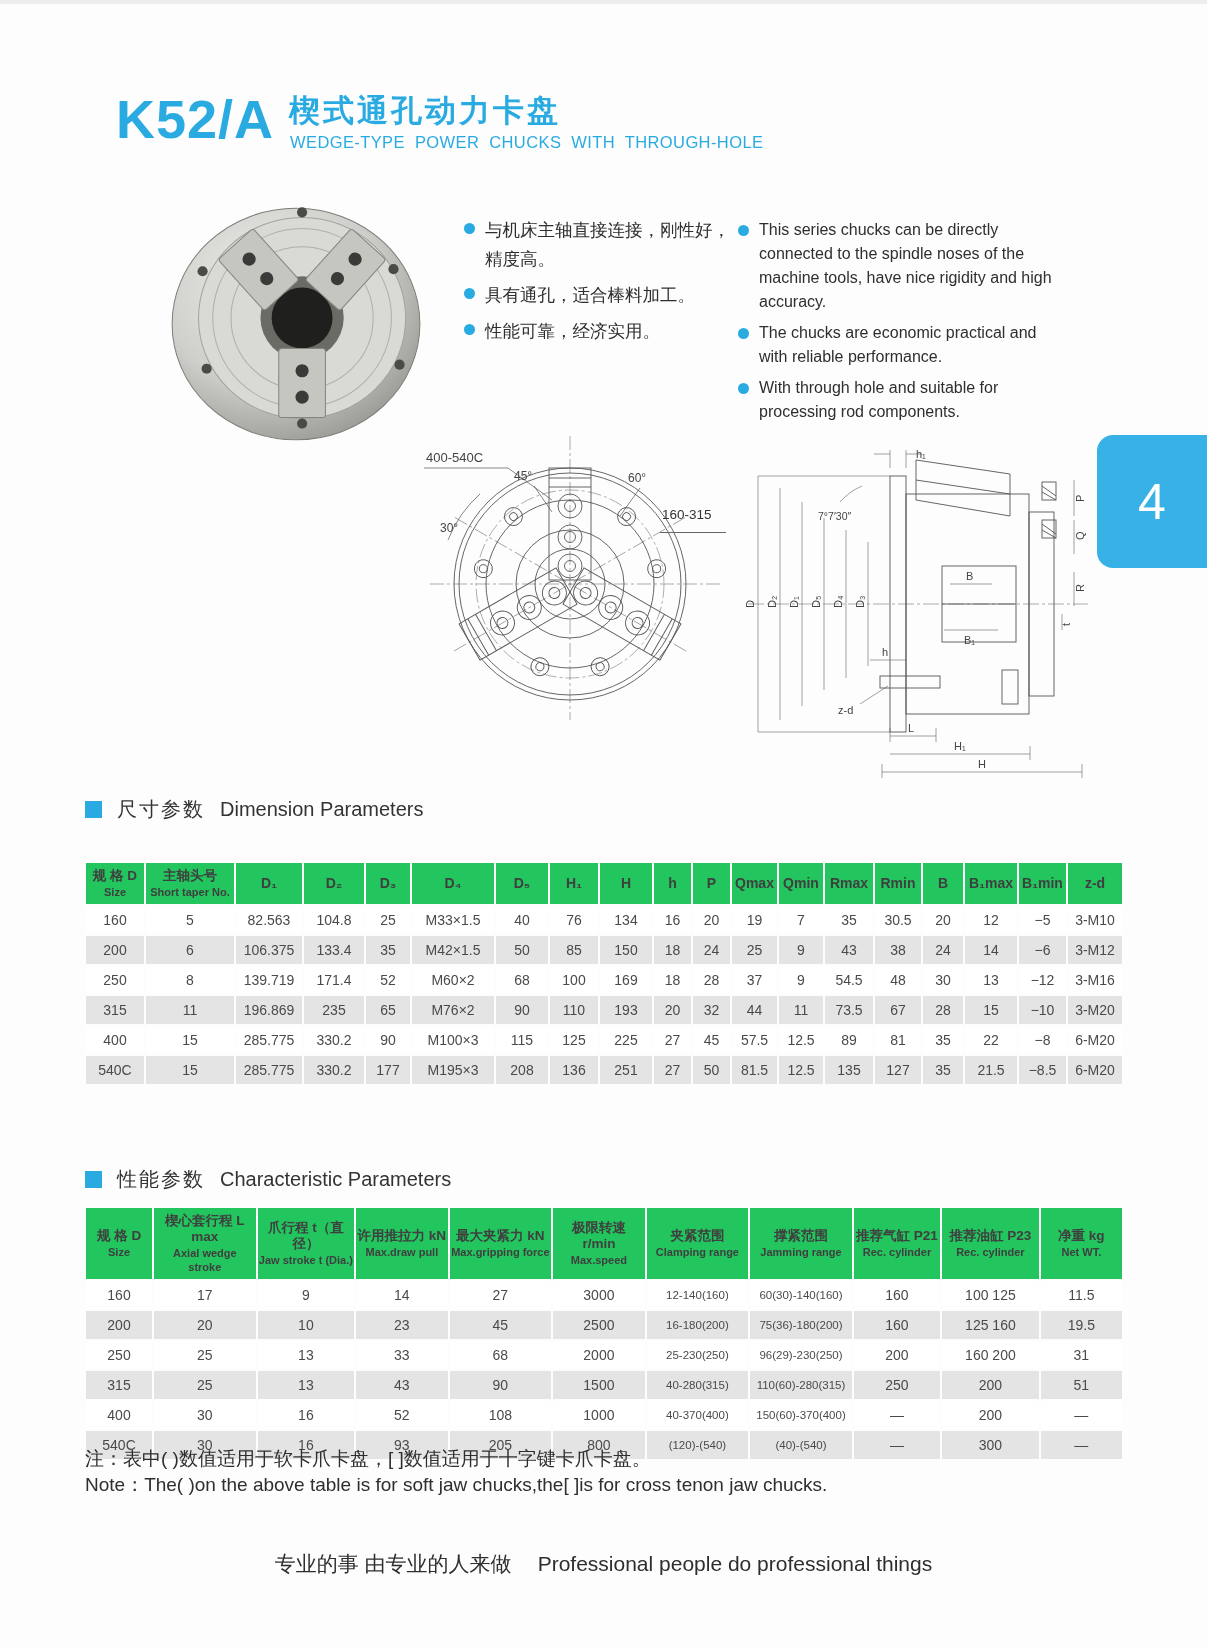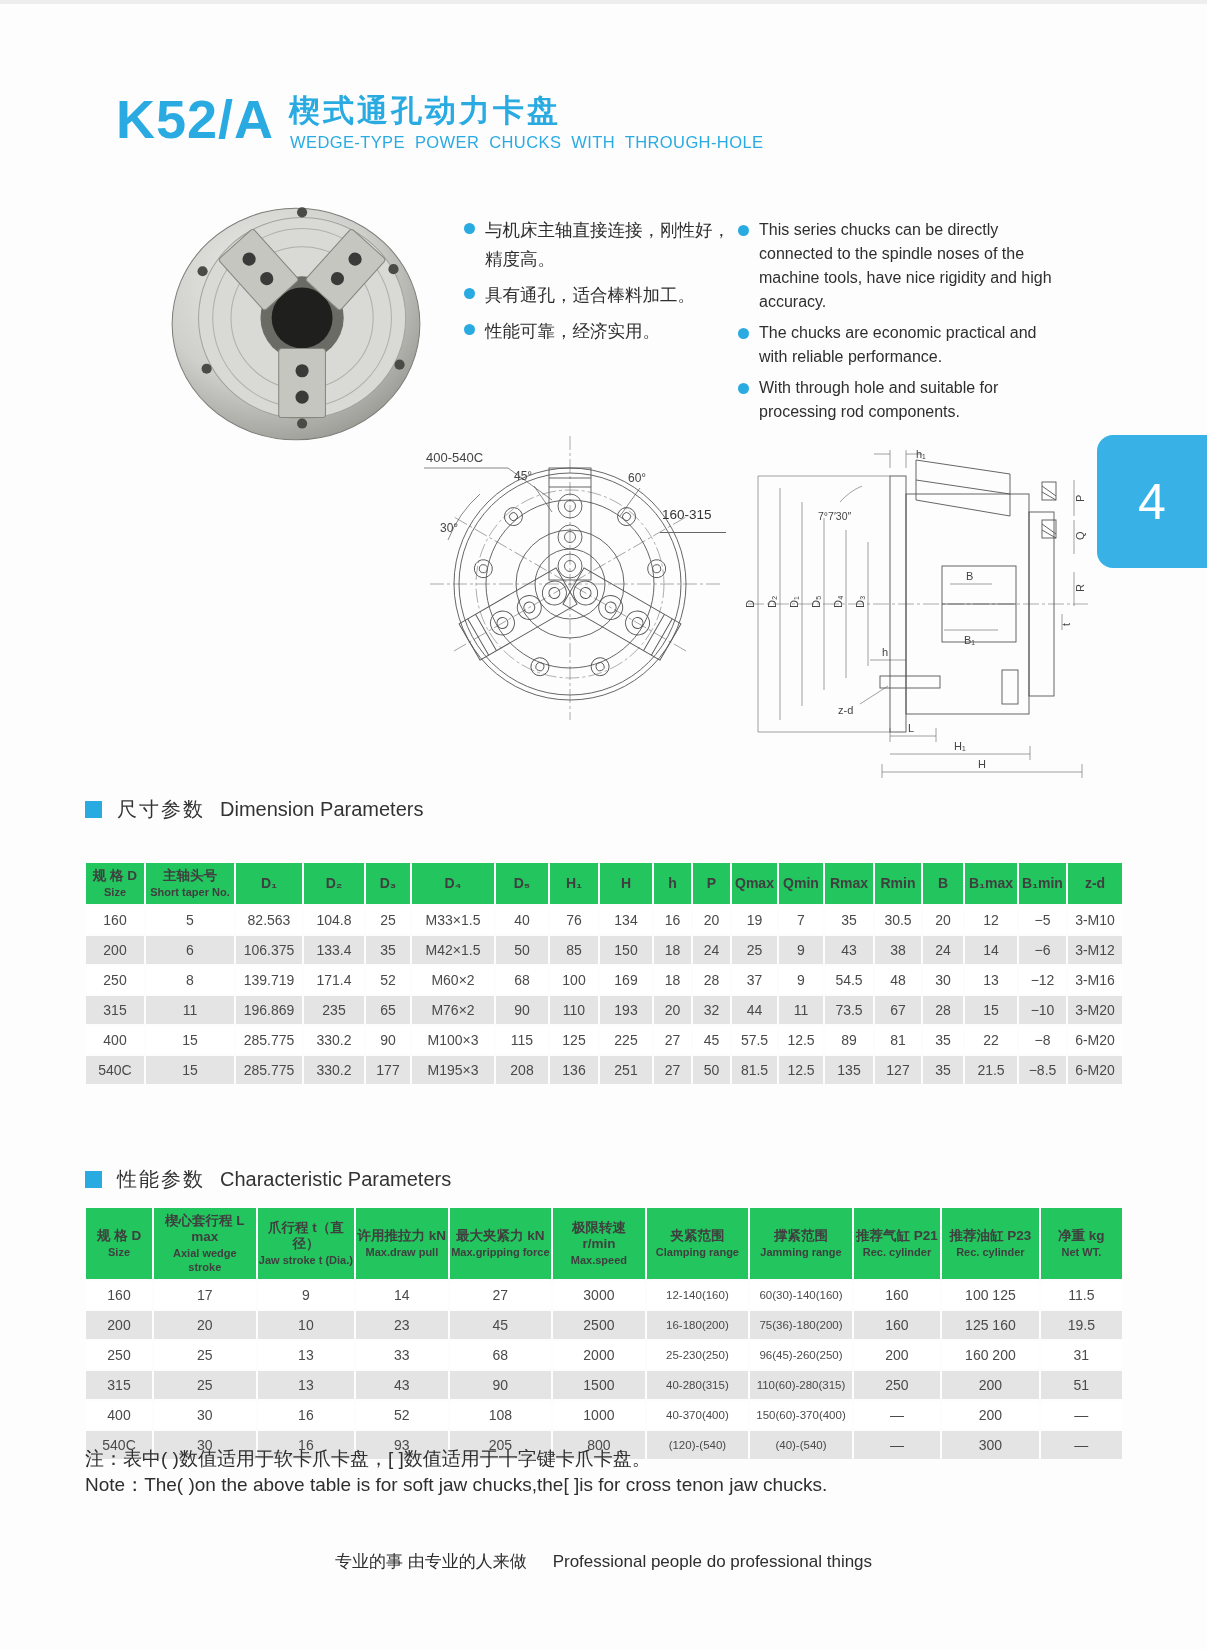--- a/index.html
+++ b/index.html
@@ -45,21 +45,21 @@
   #dim-table th{font-size:14px}
   .th-cn{font-size:13.5px}
   .th-en{font-size:11px;margin-top:2px}
   #char-table td:nth-child(7),#char-table td:nth-child(8){font-size:11.5px}
 
   
   .note-line{position:absolute;left:85px;font-size:19px;color:#2e2e2e}
   #note-cn{top:1442px}
   #note-en{top:1468px}
   .footer-line{position:absolute;left:0;width:100%;text-align:center;color:#2e2e2e}
-  #slogan{top:1546px;font-size:17px}
+  #slogan{top:1546px;font-size:21px}
   #slogan .sep{display:inline-block;width:26px}
   #pagenum{top:1583px;font-size:15px}
 </style>
 </head>
 <body>
 
 <div class="page">
 
   <div class="model">K52/A</div>
   <div class="title-cn">楔式通孔动力卡盘</div>
@@ -570,21 +570,21 @@
           <td>19.5</td>
         </tr>
         <tr>
           <td>250</td>
           <td>25</td>
           <td>13</td>
           <td>33</td>
           <td>68</td>
           <td>2000</td>
           <td>25-230(250)</td>
-          <td>96(45)-260(250)</td>
+          <td>96(29)-230(250)</td>
           <td>200</td>
           <td>160 200</td>
           <td>31</td>
         </tr>
         <tr>
           <td>315</td>
           <td>25</td>
           <td>13</td>
           <td>43</td>
           <td>90</td>

